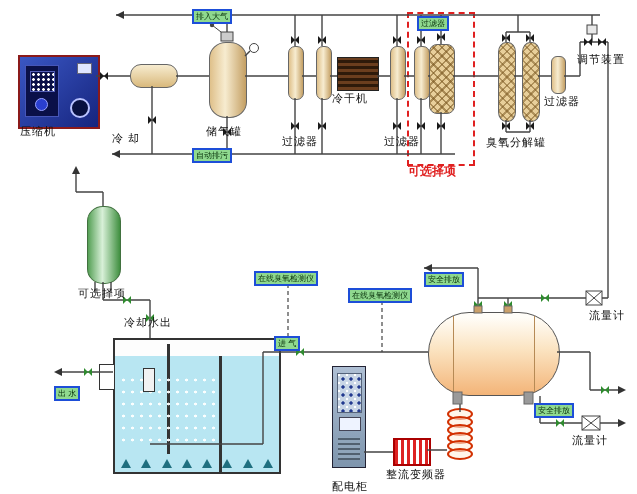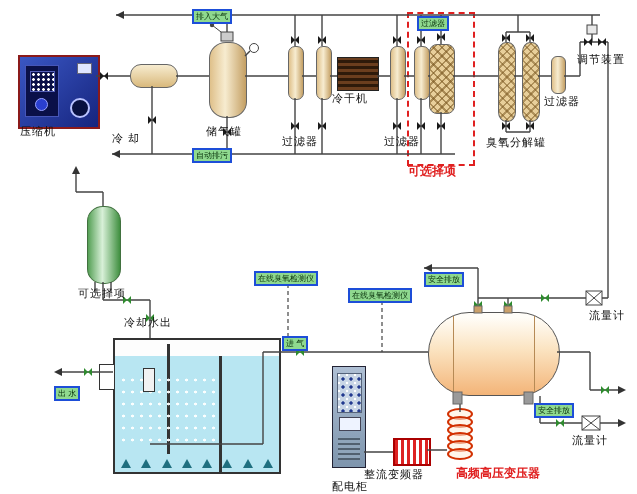--- a/index.html
+++ b/index.html
@@ -256,30 +256,29 @@
   <span class="lbl" style="left:206px;top:124px">储气罐</span>
   <span class="lbl" style="left:282px;top:134px">过滤器</span>
   <span class="lbl" style="left:332px;top:91px">冷干机</span>
   <span class="lbl" style="left:384px;top:134px">过滤器</span>
   <span class="lbl" style="left:486px;top:135px">臭氧分解罐</span>
   <span class="lbl" style="left:544px;top:94px">过滤器</span>
   <span class="lbl" style="left:577px;top:52px">调节装置</span>
   <span class="lbl" style="left:78px;top:286px">可选择项</span>
   <span class="lbl" style="left:124px;top:315px">冷却水出</span>
   <span class="lbl" style="left:332px;top:479px">配电柜</span>
-  <span class="lbl" style="left:364px;top:467px">整流变频器</span>
+  <span class="lbl" style="left:386px;top:467px">整流变频器</span>
   <span class="lbl" style="left:589px;top:308px">流量计</span>
   <span class="lbl" style="left:572px;top:433px">流量计</span>
 
   <span class="lbl red" style="left:408px;top:163px;font-size:12px">可选择项</span>
-  <span class="lbl red" style="left:456px;top:465px;font-size:12px">高频高压变压器</span>
 
   <span class="tag" style="left:192px;top:9px">排入大气</span>
   <span class="tag" style="left:192px;top:148px">自动排污</span>
   <span class="tag" style="left:417px;top:16px">过滤器</span>
   <span class="tag" style="left:424px;top:272px">安全排放</span>
   <span class="tag" style="left:534px;top:403px">安全排放</span>
   <span class="tag" style="left:254px;top:271px">在线臭氧检测仪</span>
   <span class="tag" style="left:348px;top:288px">在线臭氧检测仪</span>
-  <span class="tag" style="left:282px;top:336px">进 气</span>
+  <span class="tag" style="left:274px;top:336px">进 气</span>
   <span class="tag" style="left:54px;top:386px">出 水</span>
 
 </div>
 
 </body></html>

